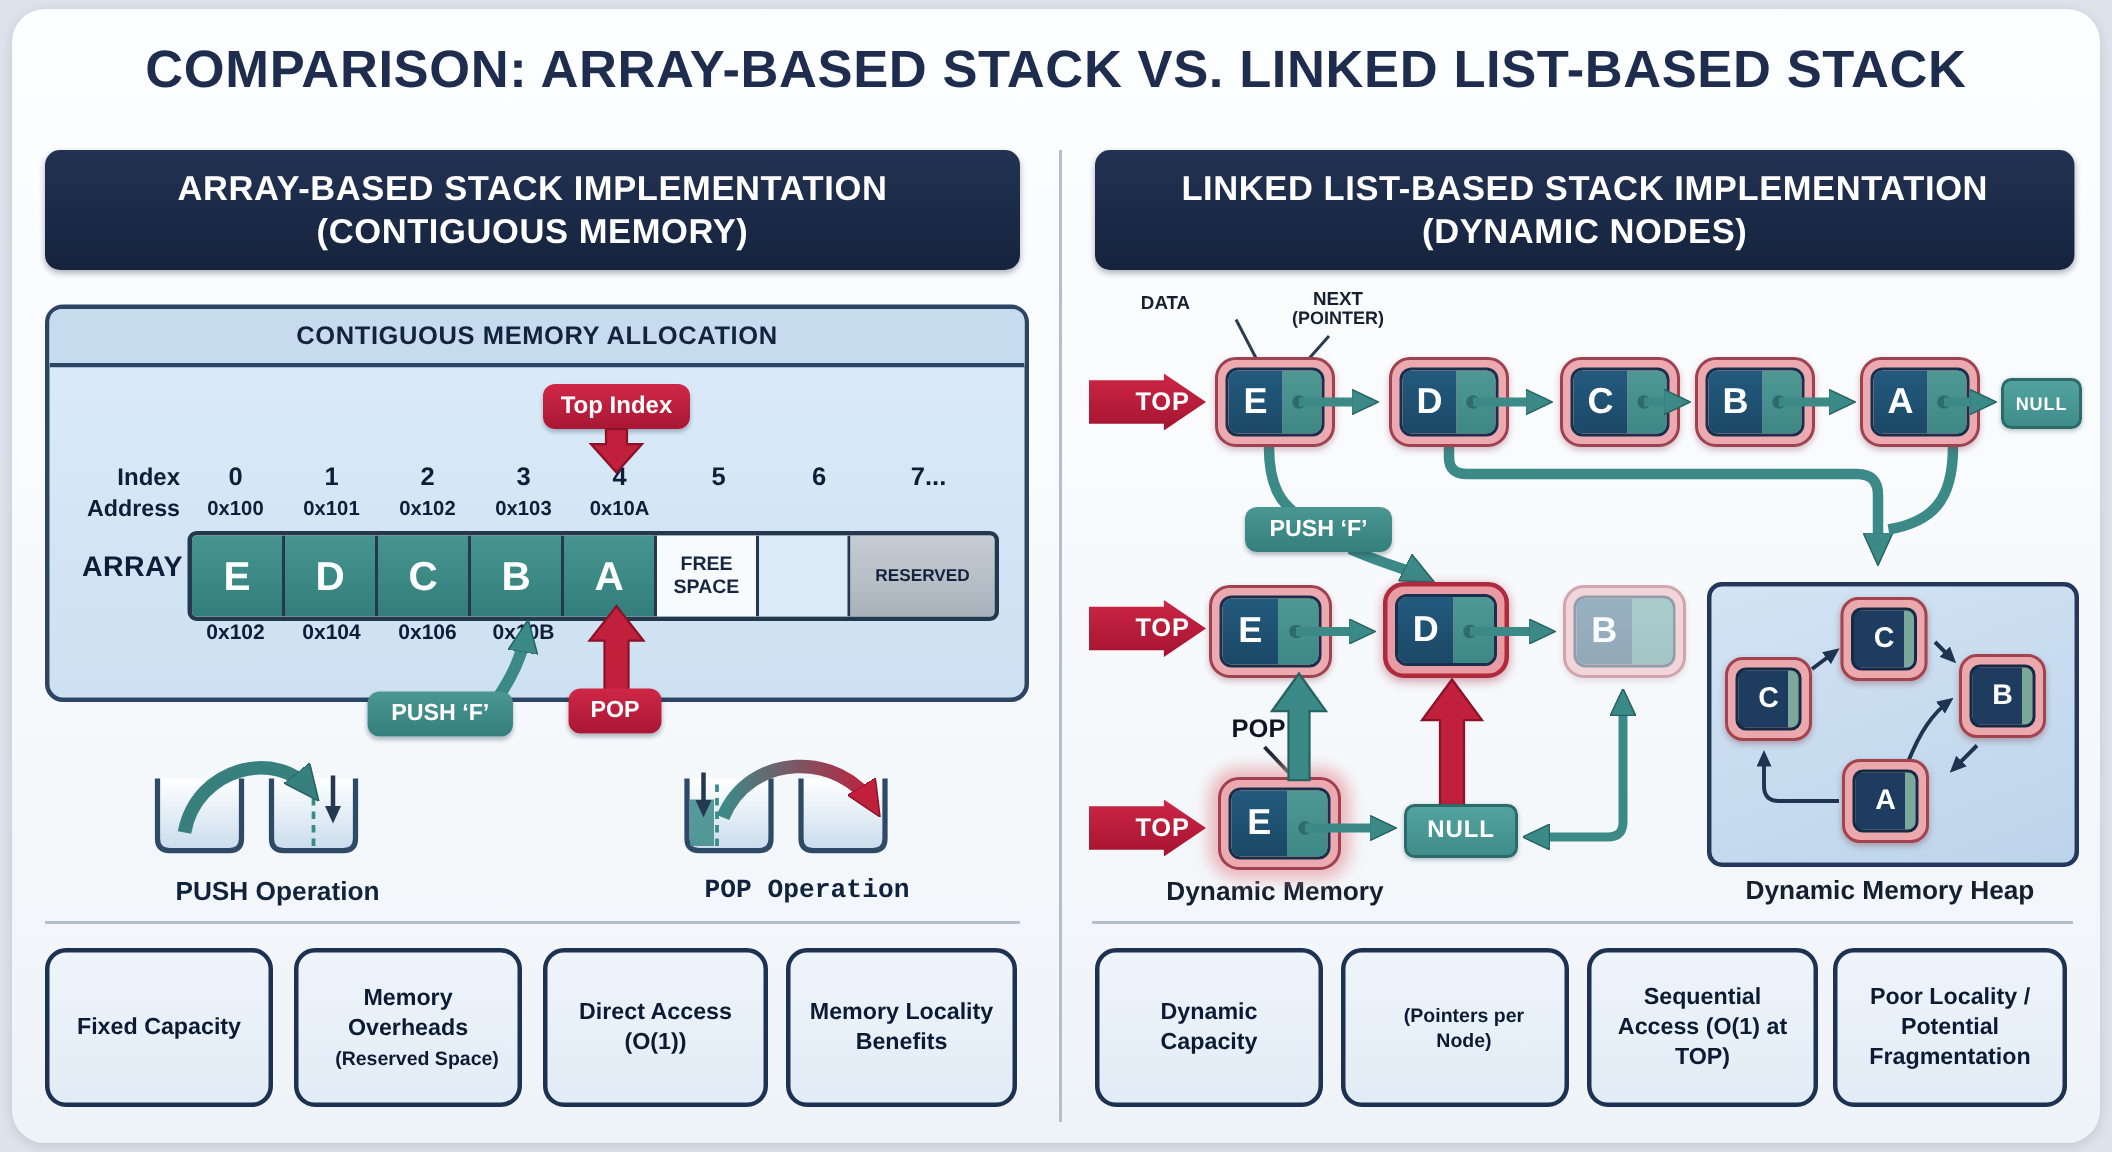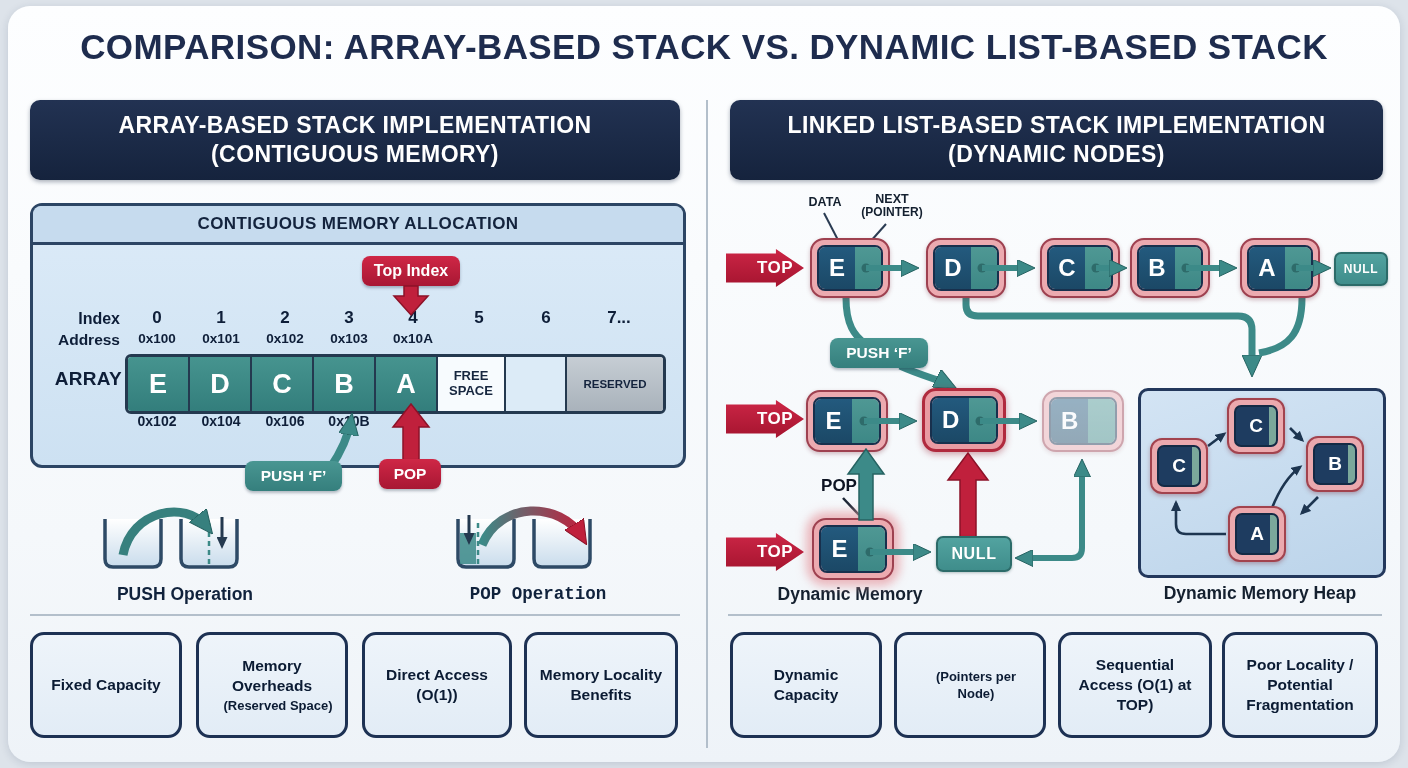--- a/index.html
+++ b/index.html
@@ -36,21 +36,21 @@
   .hnode .inner{width:100%;height:100%;border:2px solid #142a45;border-radius:7px;background:linear-gradient(90deg,#1e3c60 0%,#1e3c60 83%,#7ba89b 83%);color:#fff;font-weight:800;font-size:19px;display:flex;align-items:center;justify-content:center;box-sizing:border-box;}
   .smlab{font-weight:800;color:#14202f;text-align:center;line-height:1.15;}
   .divider{background:#b3bfcb;}
 </style>
 </head>
 <body>
 
 <div class="stage">
   <div class="card"></div>
 
-  <div class="abs ttl" style="left:0;right:0;top:27px;font-size:35px;">COMPARISON: ARRAY-BASED STACK VS. DYNAMIC LIST-BASED STACK</div>
+  <div class="abs ttl" style="left:0;right:0;top:27px;font-size:35px;">COMPARISON: ARRAY-BASED STACK VS. LINKED LIST-BASED STACK</div>
 
   <div class="abs panel-hdr" style="left:30px;top:100px;width:650px;height:80px;">
     <span>ARRAY-BASED STACK IMPLEMENTATION</span>
     <span>(CONTIGUOUS MEMORY)</span>
   </div>
   <div class="abs panel-hdr" style="left:730px;top:100px;width:653px;height:80px;">
     <span>LINKED LIST-BASED STACK IMPLEMENTATION</span>
     <span>(DYNAMIC NODES)</span>
   </div>
 
@@ -208,21 +208,21 @@
 
     <g stroke="#1d3550" stroke-width="2.6" fill="none">
       <path d="M1208,446 L1224,434" marker-end="url(#hNavyU)"></path>
       <path d="M1290,428 L1302,440" marker-end="url(#hNavyU)"></path>
       <path d="M1272,508 C1280,488 1288,476 1300,467" marker-end="url(#hNavyU)"></path>
       <path d="M1318,497 L1302,513" marker-end="url(#hNavyU)"></path>
       <path d="M1226,534 L1186,534 Q1176,534 1176,524 L1176,503" marker-end="url(#hNavyU)"></path>
     </g>
   </svg>
 
-  <div class="abs smlab" style="left:796px;top:195px;width:58px;font-size:12.5px;z-index:3;">DATA</div>
+  <div class="abs smlab" style="left:748px;top:195px;width:58px;font-size:12.5px;z-index:3;">DATA</div>
   <div class="abs smlab" style="left:852px;top:192px;width:80px;font-size:12.5px;z-index:3;">NEXT</div>
   <div class="abs smlab" style="left:852px;top:206px;width:80px;font-size:12px;z-index:3;">(POINTER)</div>
 
   <div class="abs topbadge" style="left:726px;top:249px;width:78px;height:38px;z-index:5;">TOP</div>
   <div class="abs llnode" style="left:810px;top:238px;width:80px;height:60px;z-index:3;">
       <div class="inner">
         <div class="data">E</div>
         <div class="next"></div>
       </div>
     </div>

